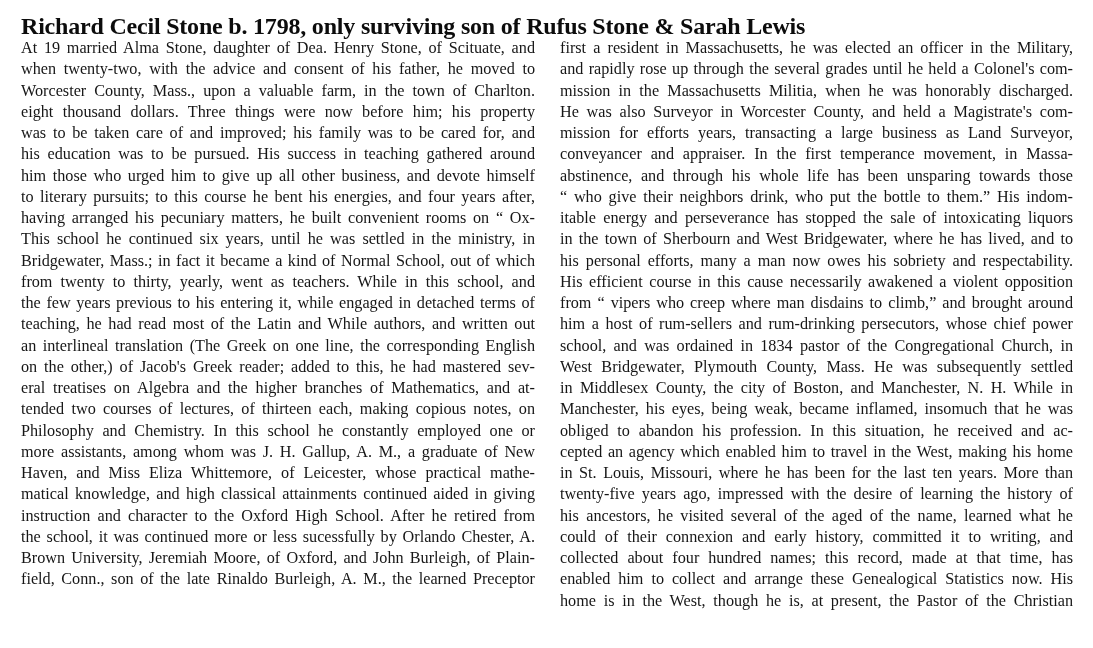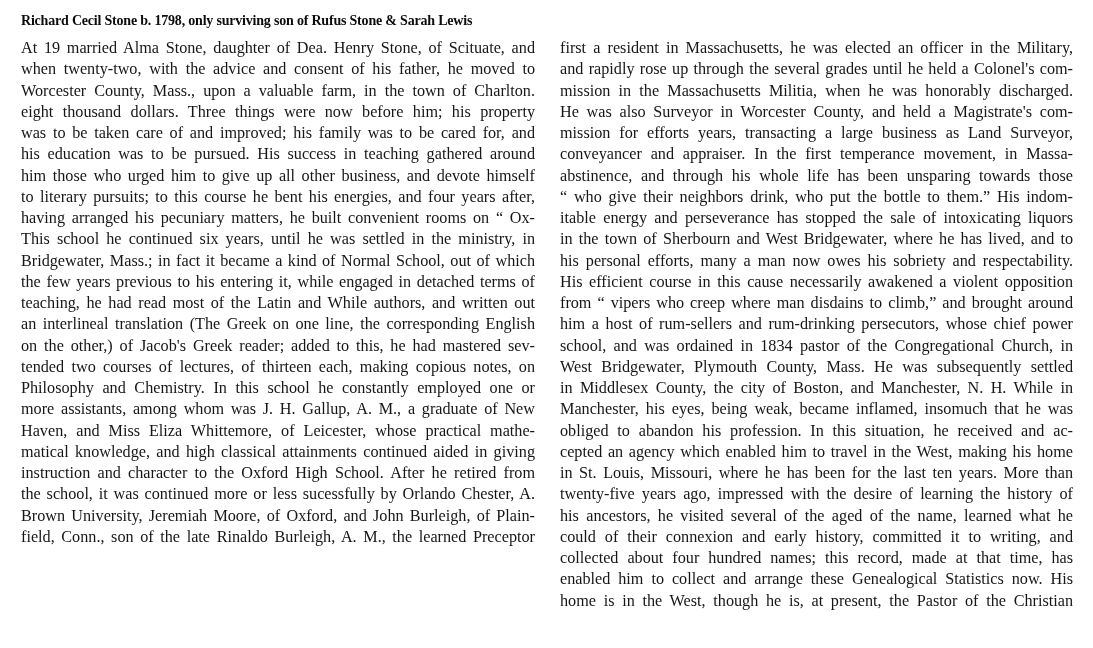--- a/index.html
+++ b/index.html
@@ -1,21 +1,21 @@
 <!DOCTYPE html>
 <html><head>
 <meta charset="utf-8">
 <style>
   html, body { margin: 0; padding: 0; background: #ffffff; }
   body { width: 1093px; height: 648px; overflow: hidden; position: relative; color: #161616; }
   .page { position: absolute; left: 0; top: 0; width: 1093px; height: 648px; }
   .title {
     position: absolute; left: 21px; top: 13px;
     font-family: "Liberation Serif", "DejaVu Serif", serif;
-    font-weight: bold; font-size: 14px; letter-spacing: -0.2px;
+    font-weight: bold; font-size: 24px; letter-spacing: -0.2px;
     white-space: nowrap; color: #0c0c0c;
   }
   .col {
     position: absolute; top: 38px;
     font-family: "Liberation Serif", "DejaVu Serif", serif;
     font-size: 16.2px; line-height: 21.25px;
   }
   .col.left { left: 21px; width: 514px; }
   .col.right { left: 560px; width: 513px; }
   .line {
@@ -34,24 +34,26 @@
       <div class="line"><span class="t">when twenty-two, with the advice and consent of his father, he moved to</span></div>
       <div class="line"><span class="t">Worcester County, Mass., upon a valuable farm, in the town of Charlton.</span></div>
       <div class="line"><span class="t">eight thousand dollars. Three things were now before him; his property</span></div>
       <div class="line"><span class="t">was to be taken care of and improved; his family was to be cared for, and</span></div>
       <div class="line"><span class="t">his education was to be pursued. His success in teaching gathered around</span></div>
       <div class="line"><span class="t">him those who urged him to give up all other business, and devote himself</span></div>
       <div class="line"><span class="t">to literary pursuits; to this course he bent his energies, and four years after,</span></div>
       <div class="line"><span class="t">having arranged his pecuniary matters, he built convenient rooms on “ Ox-</span></div>
       <div class="line"><span class="t">This school he continued six years, until he was settled in the ministry, in</span></div>
       <div class="line"><span class="t">Bridgewater, Mass.; in fact it became a kind of Normal School, out of which</span></div>
+      <div class="line"><span class="t">from twenty to thirty, yearly, went as teachers. While in this school, and</span></div>
       <div class="line"><span class="t">the few years previous to his entering it, while engaged in detached terms of</span></div>
       <div class="line"><span class="t">teaching, he had read most of the Latin and While authors, and written out</span></div>
       <div class="line"><span class="t">an interlineal translation (The Greek on one line, the corresponding English</span></div>
       <div class="line"><span class="t">on the other,) of Jacob's Greek reader; added to this, he had mastered sev-</span></div>
+      <div class="line"><span class="t">eral treatises on Algebra and the higher branches of Mathematics, and at-</span></div>
       <div class="line"><span class="t">tended two courses of lectures, of thirteen each, making copious notes, on</span></div>
       <div class="line"><span class="t">Philosophy and Chemistry. In this school he constantly employed one or</span></div>
       <div class="line"><span class="t">more assistants, among whom was J. H. Gallup, A. M., a graduate of New</span></div>
       <div class="line"><span class="t">Haven, and Miss Eliza Whittemore, of Leicester, whose practical mathe-</span></div>
       <div class="line"><span class="t">matical knowledge, and high classical attainments continued aided in giving</span></div>
       <div class="line"><span class="t">instruction and character to the Oxford High School. After he retired from</span></div>
       <div class="line"><span class="t">the school, it was continued more or less sucessfully by Orlando Chester, A.</span></div>
       <div class="line"><span class="t">Brown University, Jeremiah Moore, of Oxford, and John Burleigh, of Plain-</span></div>
       <div class="line"><span class="t">field, Conn., son of the late Rinaldo Burleigh, A. M., the learned Preceptor</span></div>
     </div>

